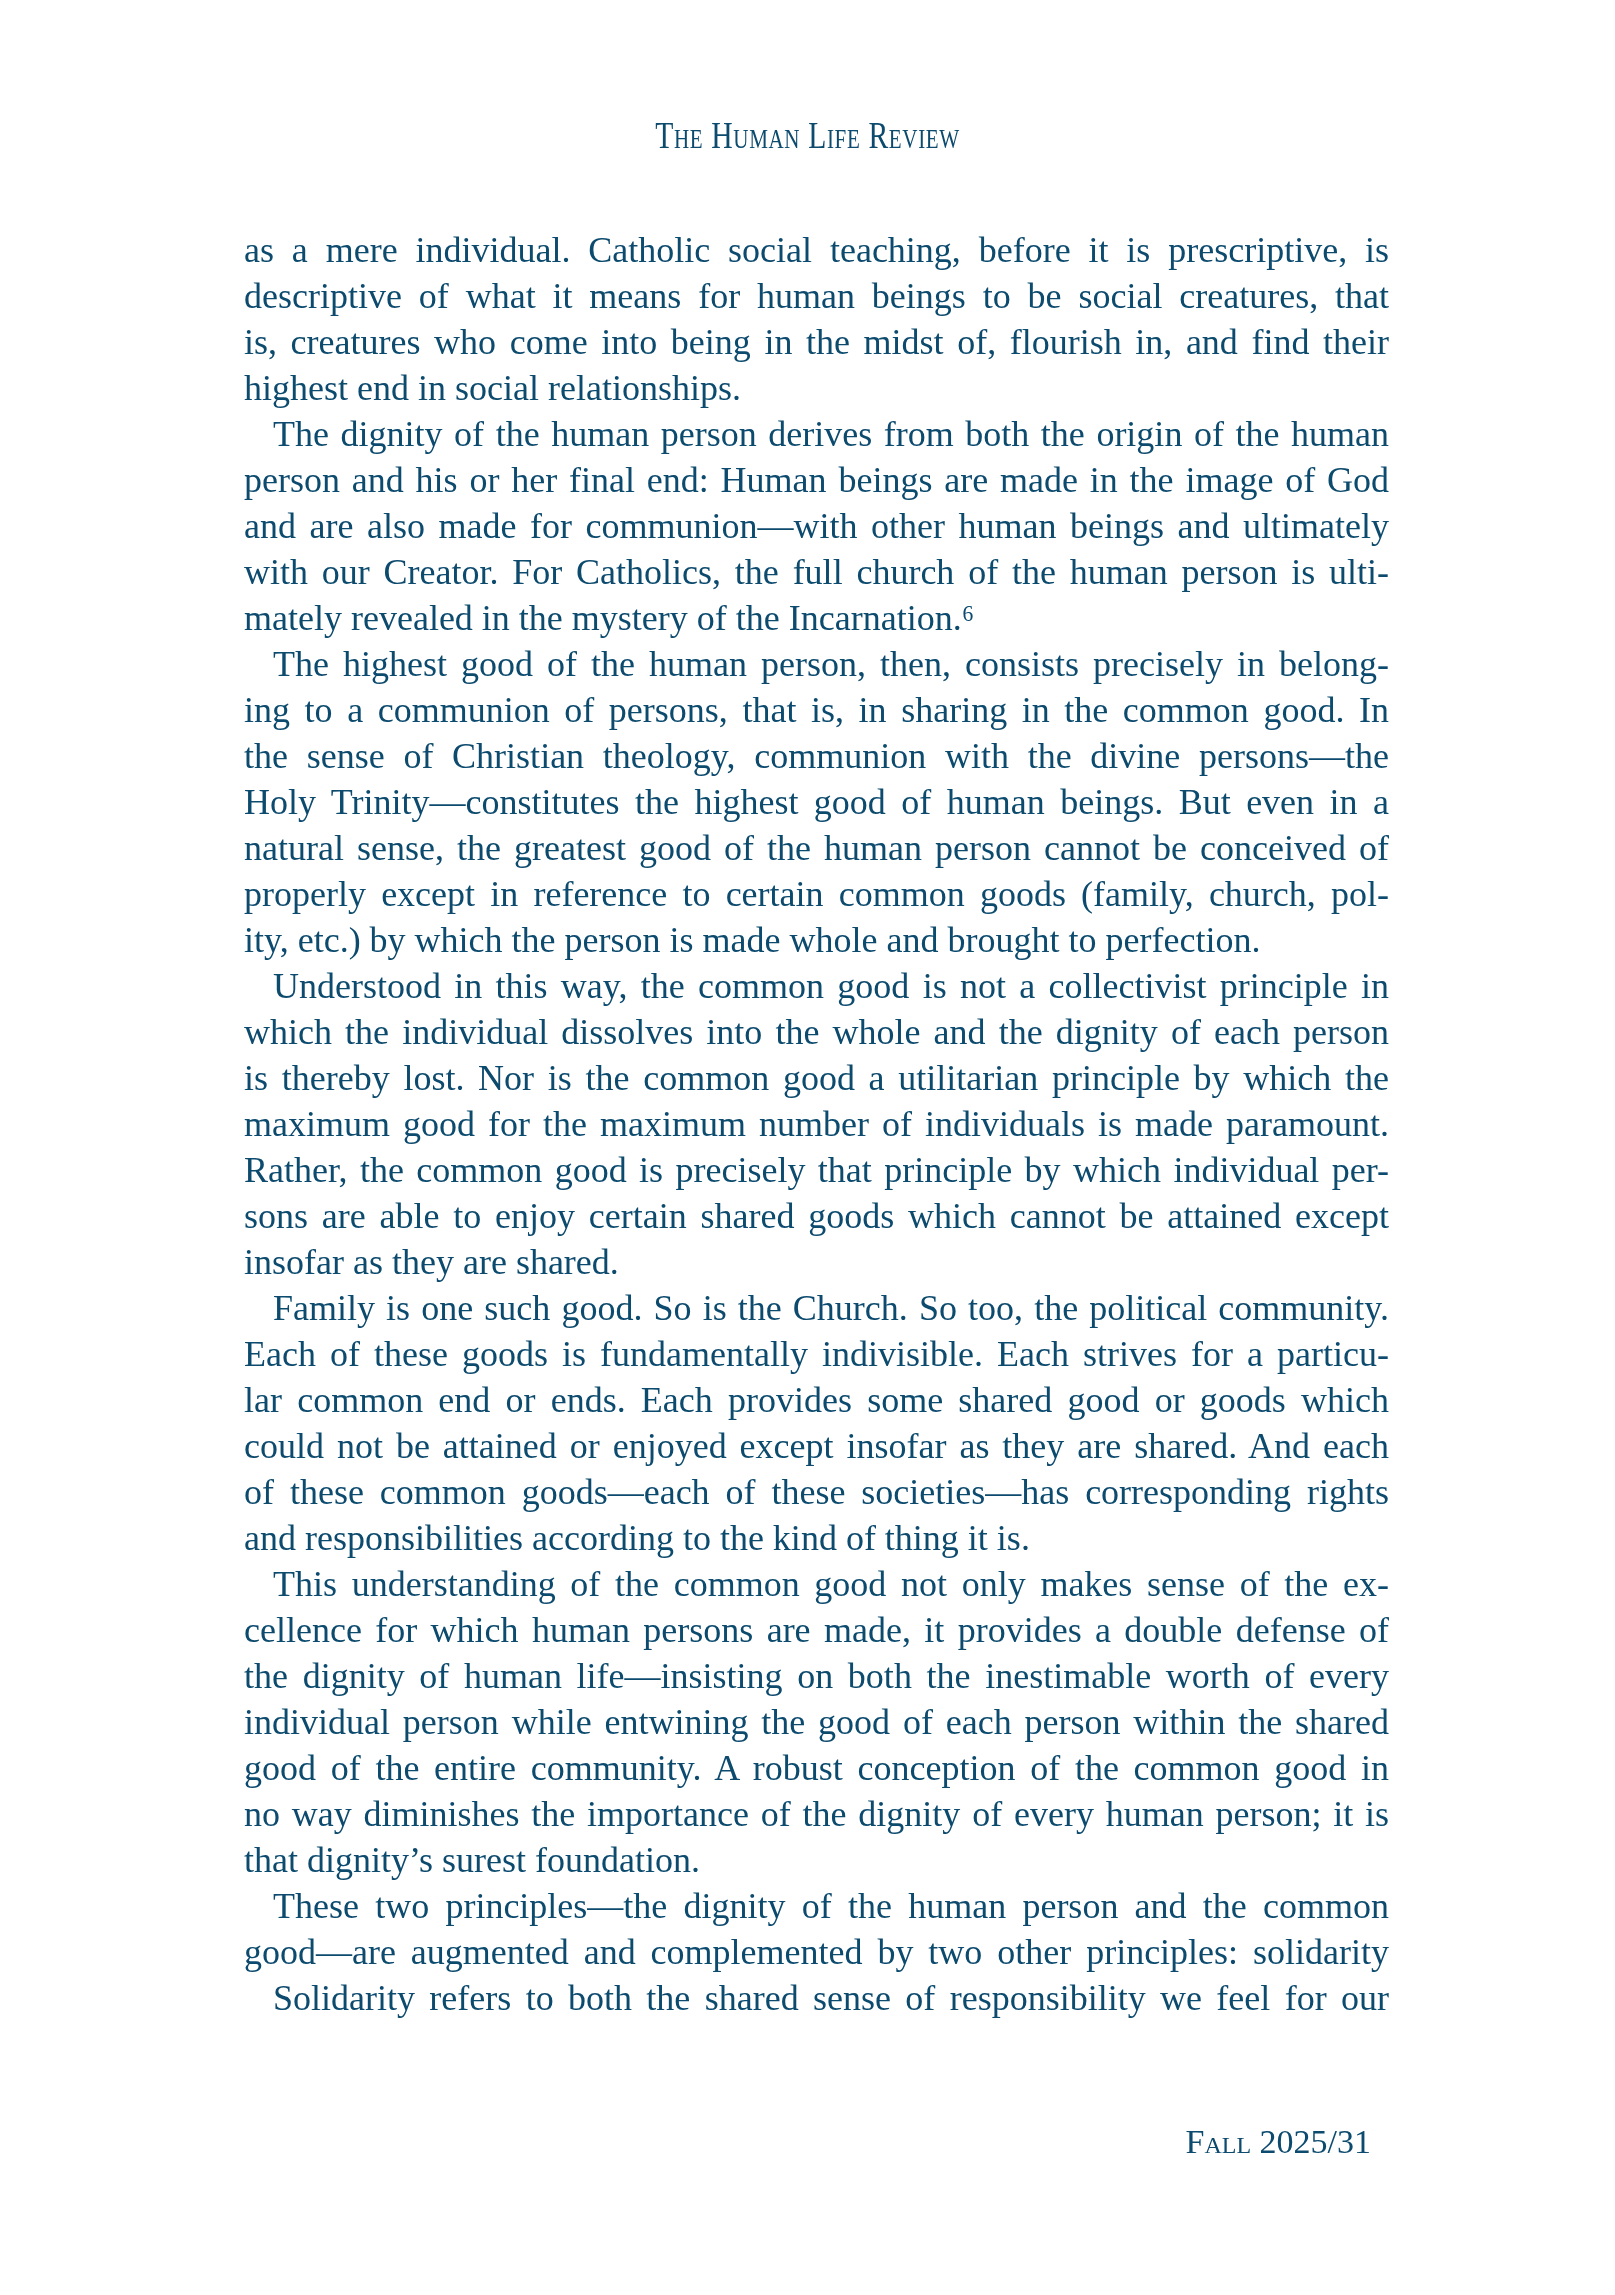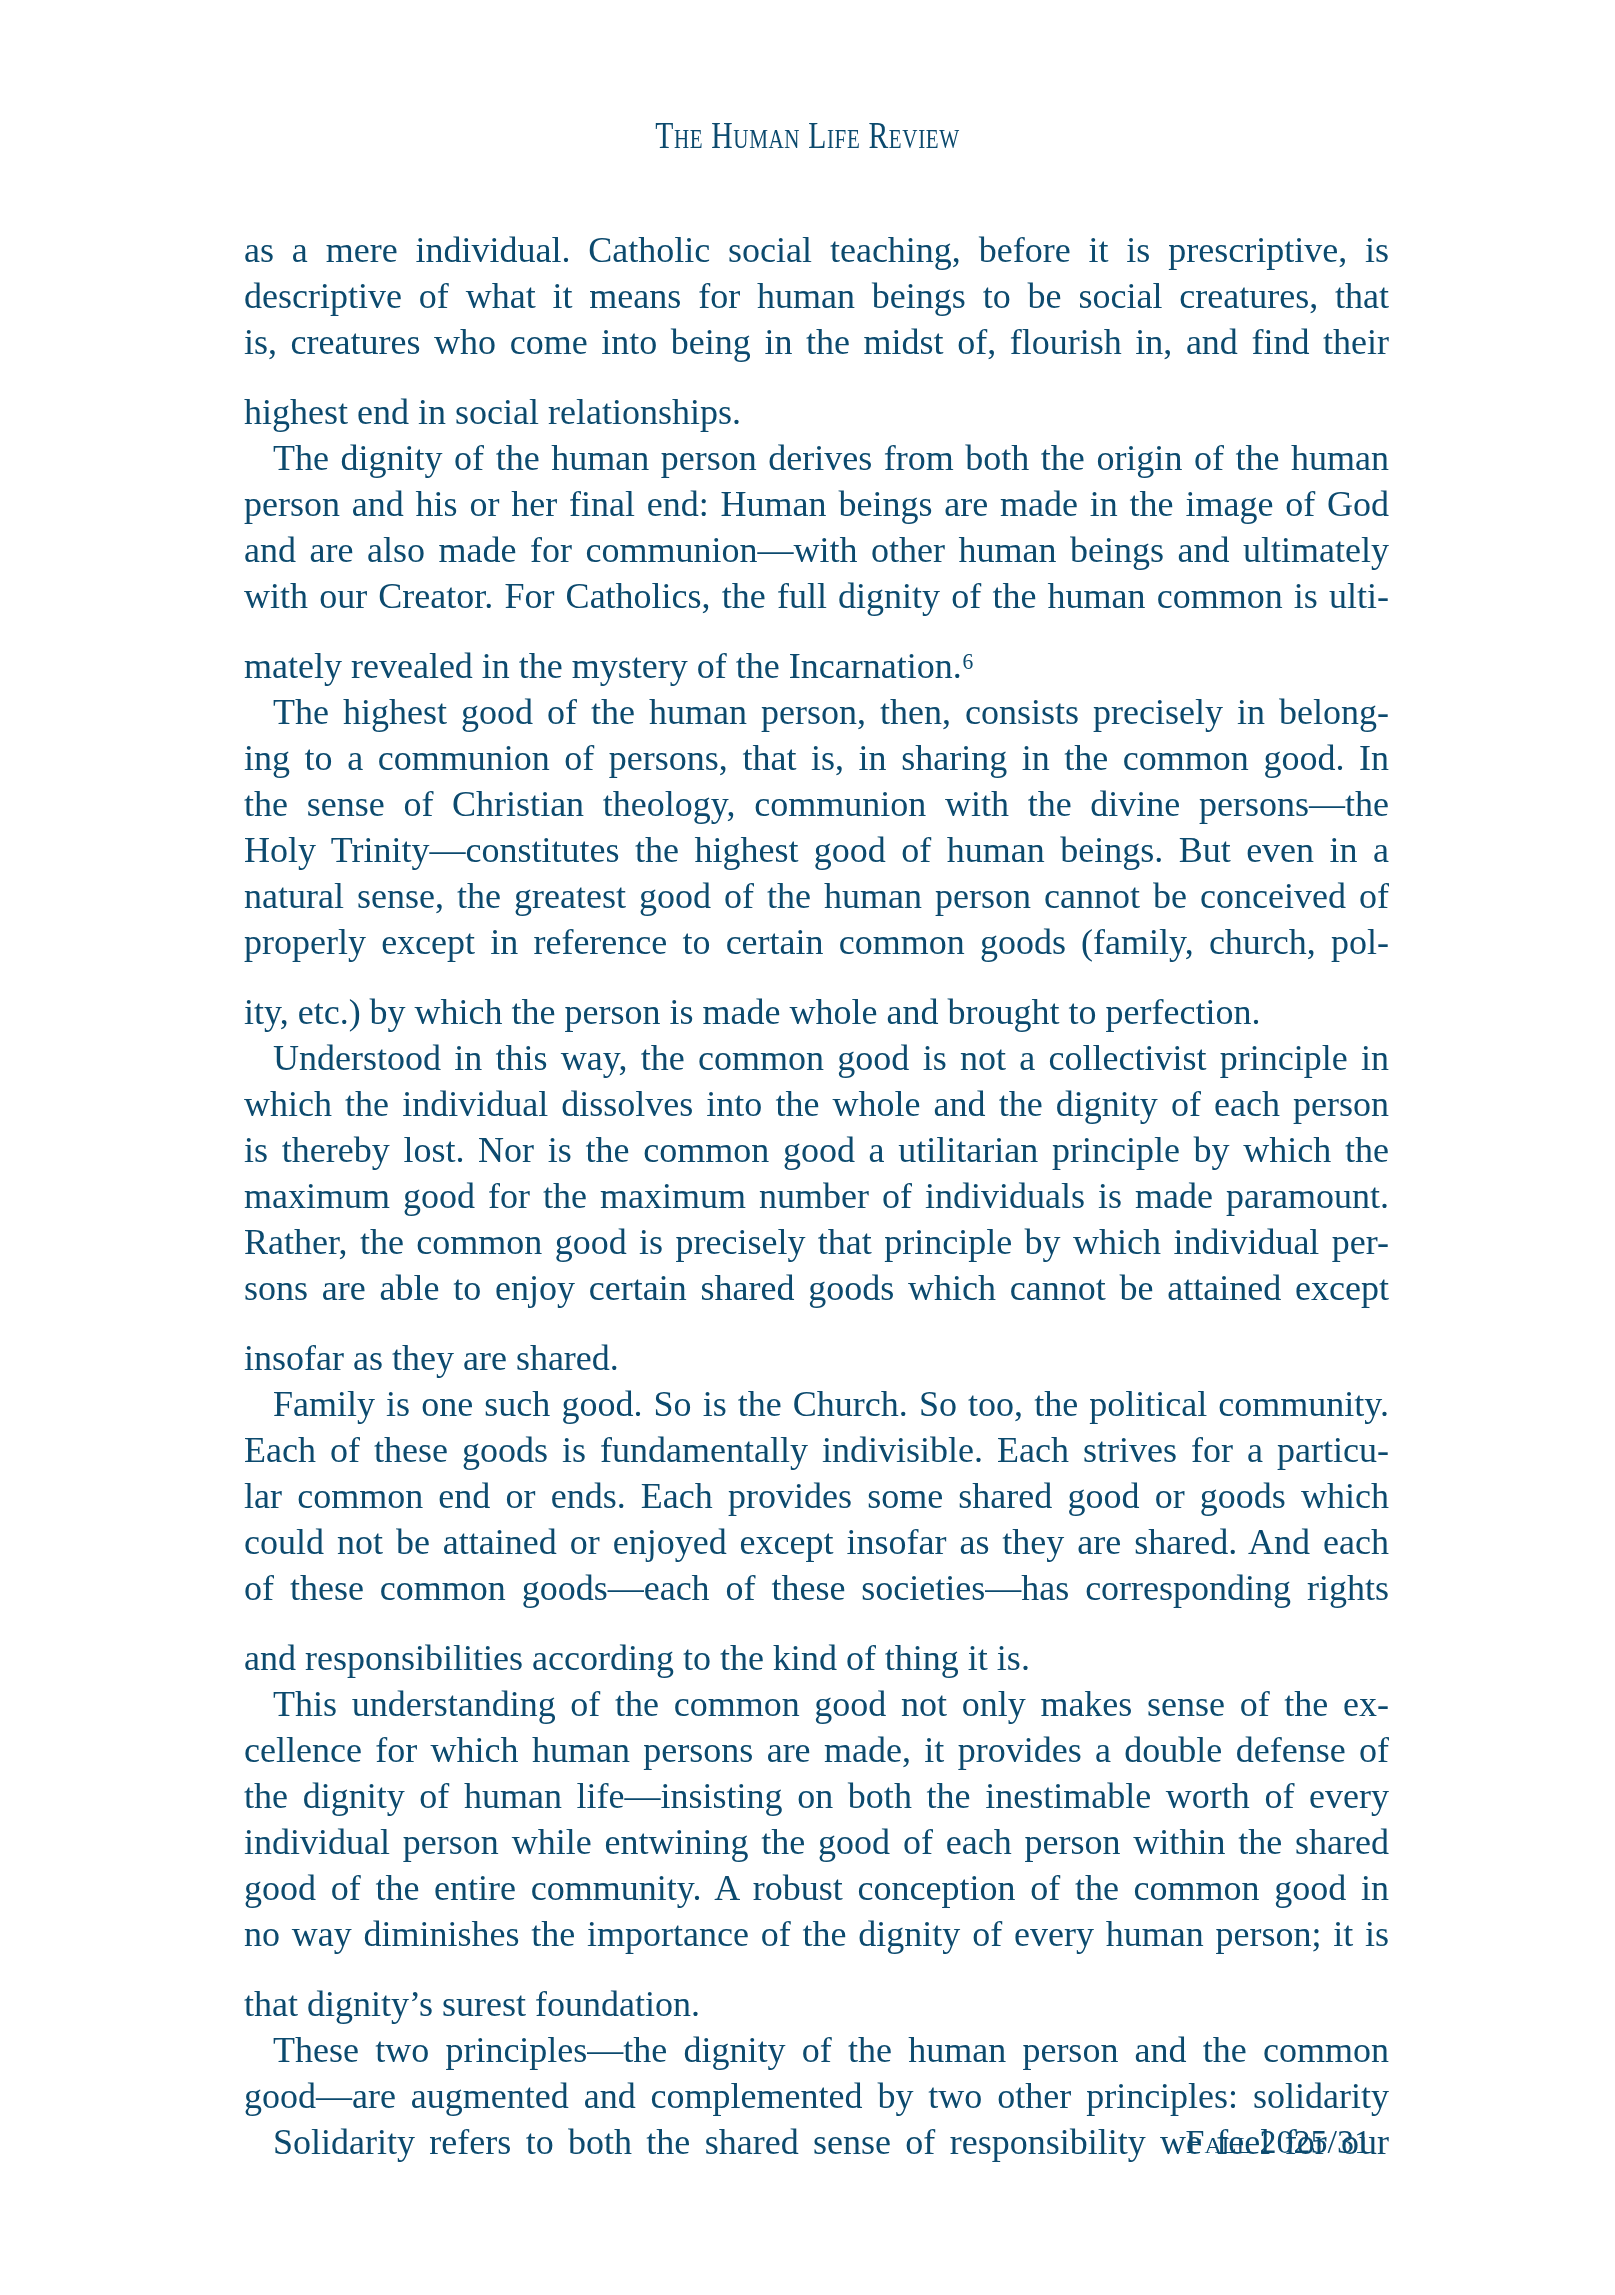--- a/index.html
+++ b/index.html
@@ -34,21 +34,21 @@
   .line {
     height: 46px;
     line-height: 46px;
     font-size: 36px;
     text-align: justify;
     text-align-last: justify;
     white-space: normal;
     overflow: visible;
   }
   .line.indent { padding-left: 29px; }
-  .line.lastline { text-align: left; text-align-last: left; margin-top: 24px; }
+  .line.lastline { text-align: left; text-align-last: left; }
   .footer {
     position: absolute;
     top: 2123px;
     right: 244px;
     font-variant: small-caps;
     font-size: 34px;
     white-space: nowrap;
   }
 </style>
 </head>
@@ -58,21 +58,21 @@
   <div class="header">The Human Life Review</div>
 
   <div class="body-text">
       <div class="line">as a mere individual. Catholic social teaching, before it is prescriptive, is</div>
       <div class="line">descriptive of what it means for human beings to be social creatures, that</div>
       <div class="line">is, creatures who come into being in the midst of, flourish in, and find their</div>
       <div class="line lastline">highest end in social relationships.</div>
       <div class="line indent">The dignity of the human person derives from both the origin of the human</div>
       <div class="line">person and his or her final end: Human beings are made in the image of God</div>
       <div class="line">and are also made for communion—with other human beings and ultimately</div>
-      <div class="line">with our Creator. For Catholics, the full dignity of the human common is ulti-</div>
+      <div class="line">with our Creator. For Catholics, the full church of the human person is ulti-</div>
       <div class="line lastline">mately revealed in the mystery of the Incarnation.⁶</div>
       <div class="line indent">The highest good of the human person, then, consists precisely in belong-</div>
       <div class="line">ing to a communion of persons, that is, in sharing in the common good. In</div>
       <div class="line">the sense of Christian theology, communion with the divine persons—the</div>
       <div class="line">Holy Trinity—constitutes the highest good of human beings. But even in a</div>
       <div class="line">natural sense, the greatest good of the human person cannot be conceived of</div>
       <div class="line">properly except in reference to certain common goods (family, church, pol-</div>
       <div class="line lastline">ity, etc.) by which the person is made whole and brought to perfection.</div>
       <div class="line indent">Understood in this way, the common good is not a collectivist principle in</div>
       <div class="line">which the individual dissolves into the whole and the dignity of each person</div>

